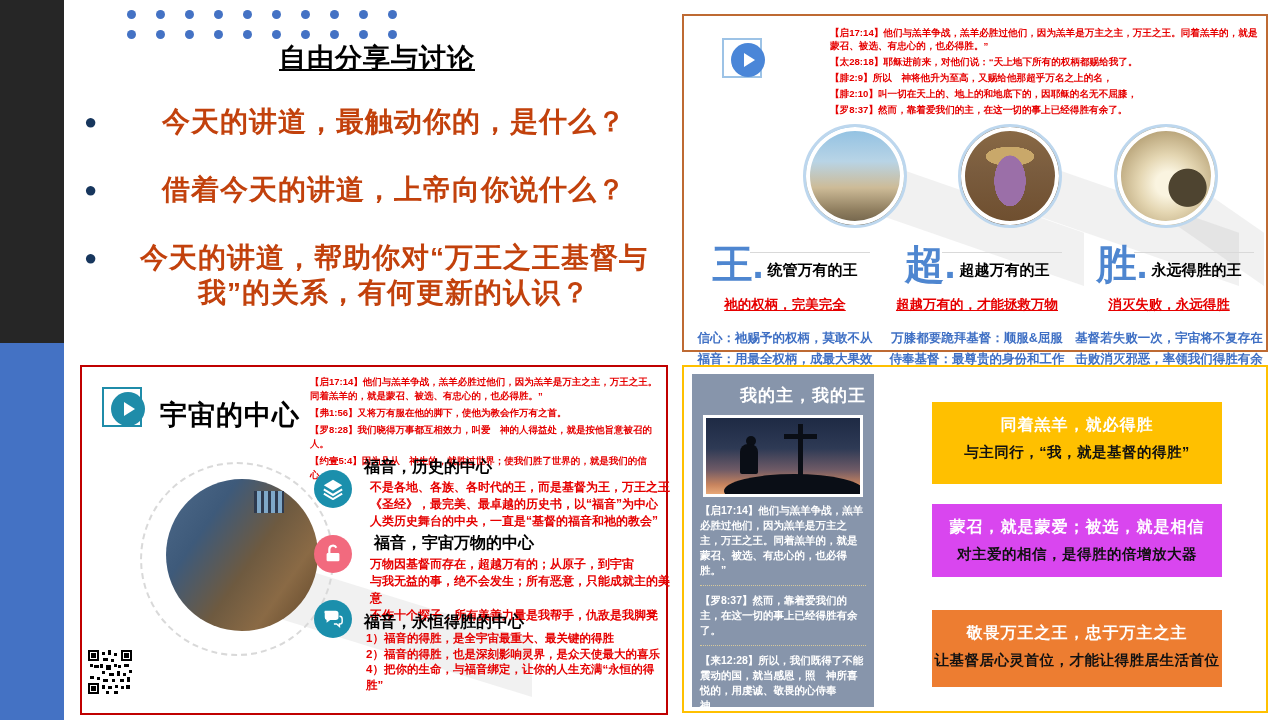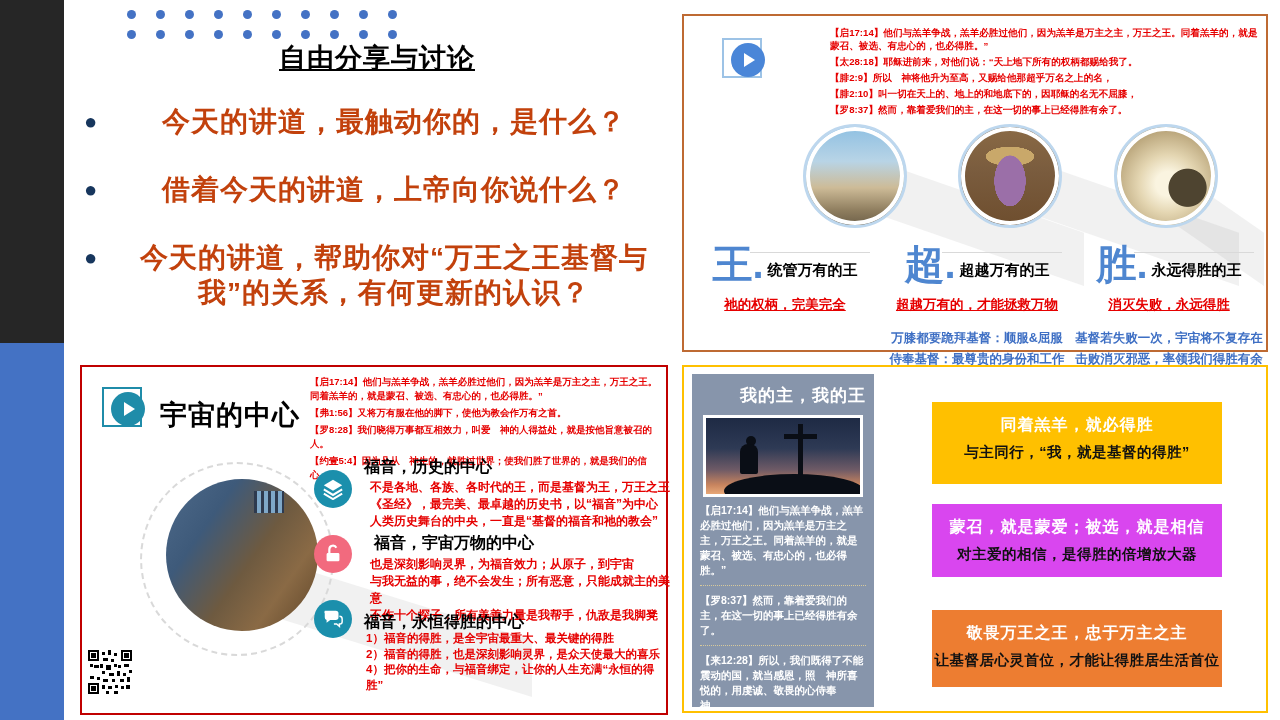--- a/index.html
+++ b/index.html
@@ -175,20 +175,24 @@
   <div class="circle c2"></div>
   <div class="circle c3"></div>
 
   <div class="col colA">
     <span class="rule"></span>
     <div class="col-head">
       <span class="col-letter">王.</span>
       <span class="col-heading">统管万有的王</span>
     </div>
     <div class="col-sub">祂的权柄，完美完全</div>
+    <div class="col-lines">
+      <div>信心：祂赐予的权柄，莫敢不从</div>
+      <div>福音：用最全权柄，成最大果效</div>
+    </div>
   </div>
   <div class="col colB">
     <span class="rule"></span>
     <div class="col-head">
       <span class="col-letter">超.</span>
       <span class="col-heading">超越万有的王</span>
     </div>
     <div class="col-sub">超越万有的，才能拯救万物</div>
     <div class="col-lines">
       <div>万膝都要跪拜基督：顺服&amp;屈服</div>
@@ -243,21 +247,21 @@
   </div>
 
   <div class="sec-icon pink-bg" style="left:232px; top:168px;">
     <svg viewBox="0 0 24 24">
         <rect x="5" y="11" width="14" height="9" rx="1.5" fill="#fff"></rect>
         <path d="M8 11V7a4 4 0 0 1 7.6-1.8" stroke="#fff" stroke-width="2.4" fill="none"></path>
       </svg>
   </div>
   <div class="sec-title" style="left:292px; top:166px;">福音，宇宙万物的中心</div>
   <div class="sec-lines" style="left:288px; top:189px; width:300px;">
-    <div>也是深刻影响灵界，为福音效力；从原子，到宇宙</div>
+    <div>万物因基督而存在，超越万有的；从原子，到宇宙</div>
     <div>与我无益的事，绝不会发生；所有恶意，只能成就主的美意</div>
     <div>不作十个探子，所有美善力量是我帮手，仇敌是我脚凳</div>
   </div>
 
   <div class="sec-icon teal-bg" style="left:232px; top:233px;">
     <svg viewBox="0 0 24 24">
         <path d="M3 3h12a3 3 0 0 1 3 3v4a3 3 0 0 1-3 3H9l-4 3v-3H5a3 3 0 0 1-2-3V6a3 3 0 0 1 0-3z" fill="#fff"></path>
         <path d="M19 9a3 3 0 0 1 3 3v3a2.5 2.5 0 0 1-2.5 2.5H19V20l-3-2.5h-3" stroke="#fff" stroke-width="1.6" fill="none"></path>
       </svg>
   </div>

